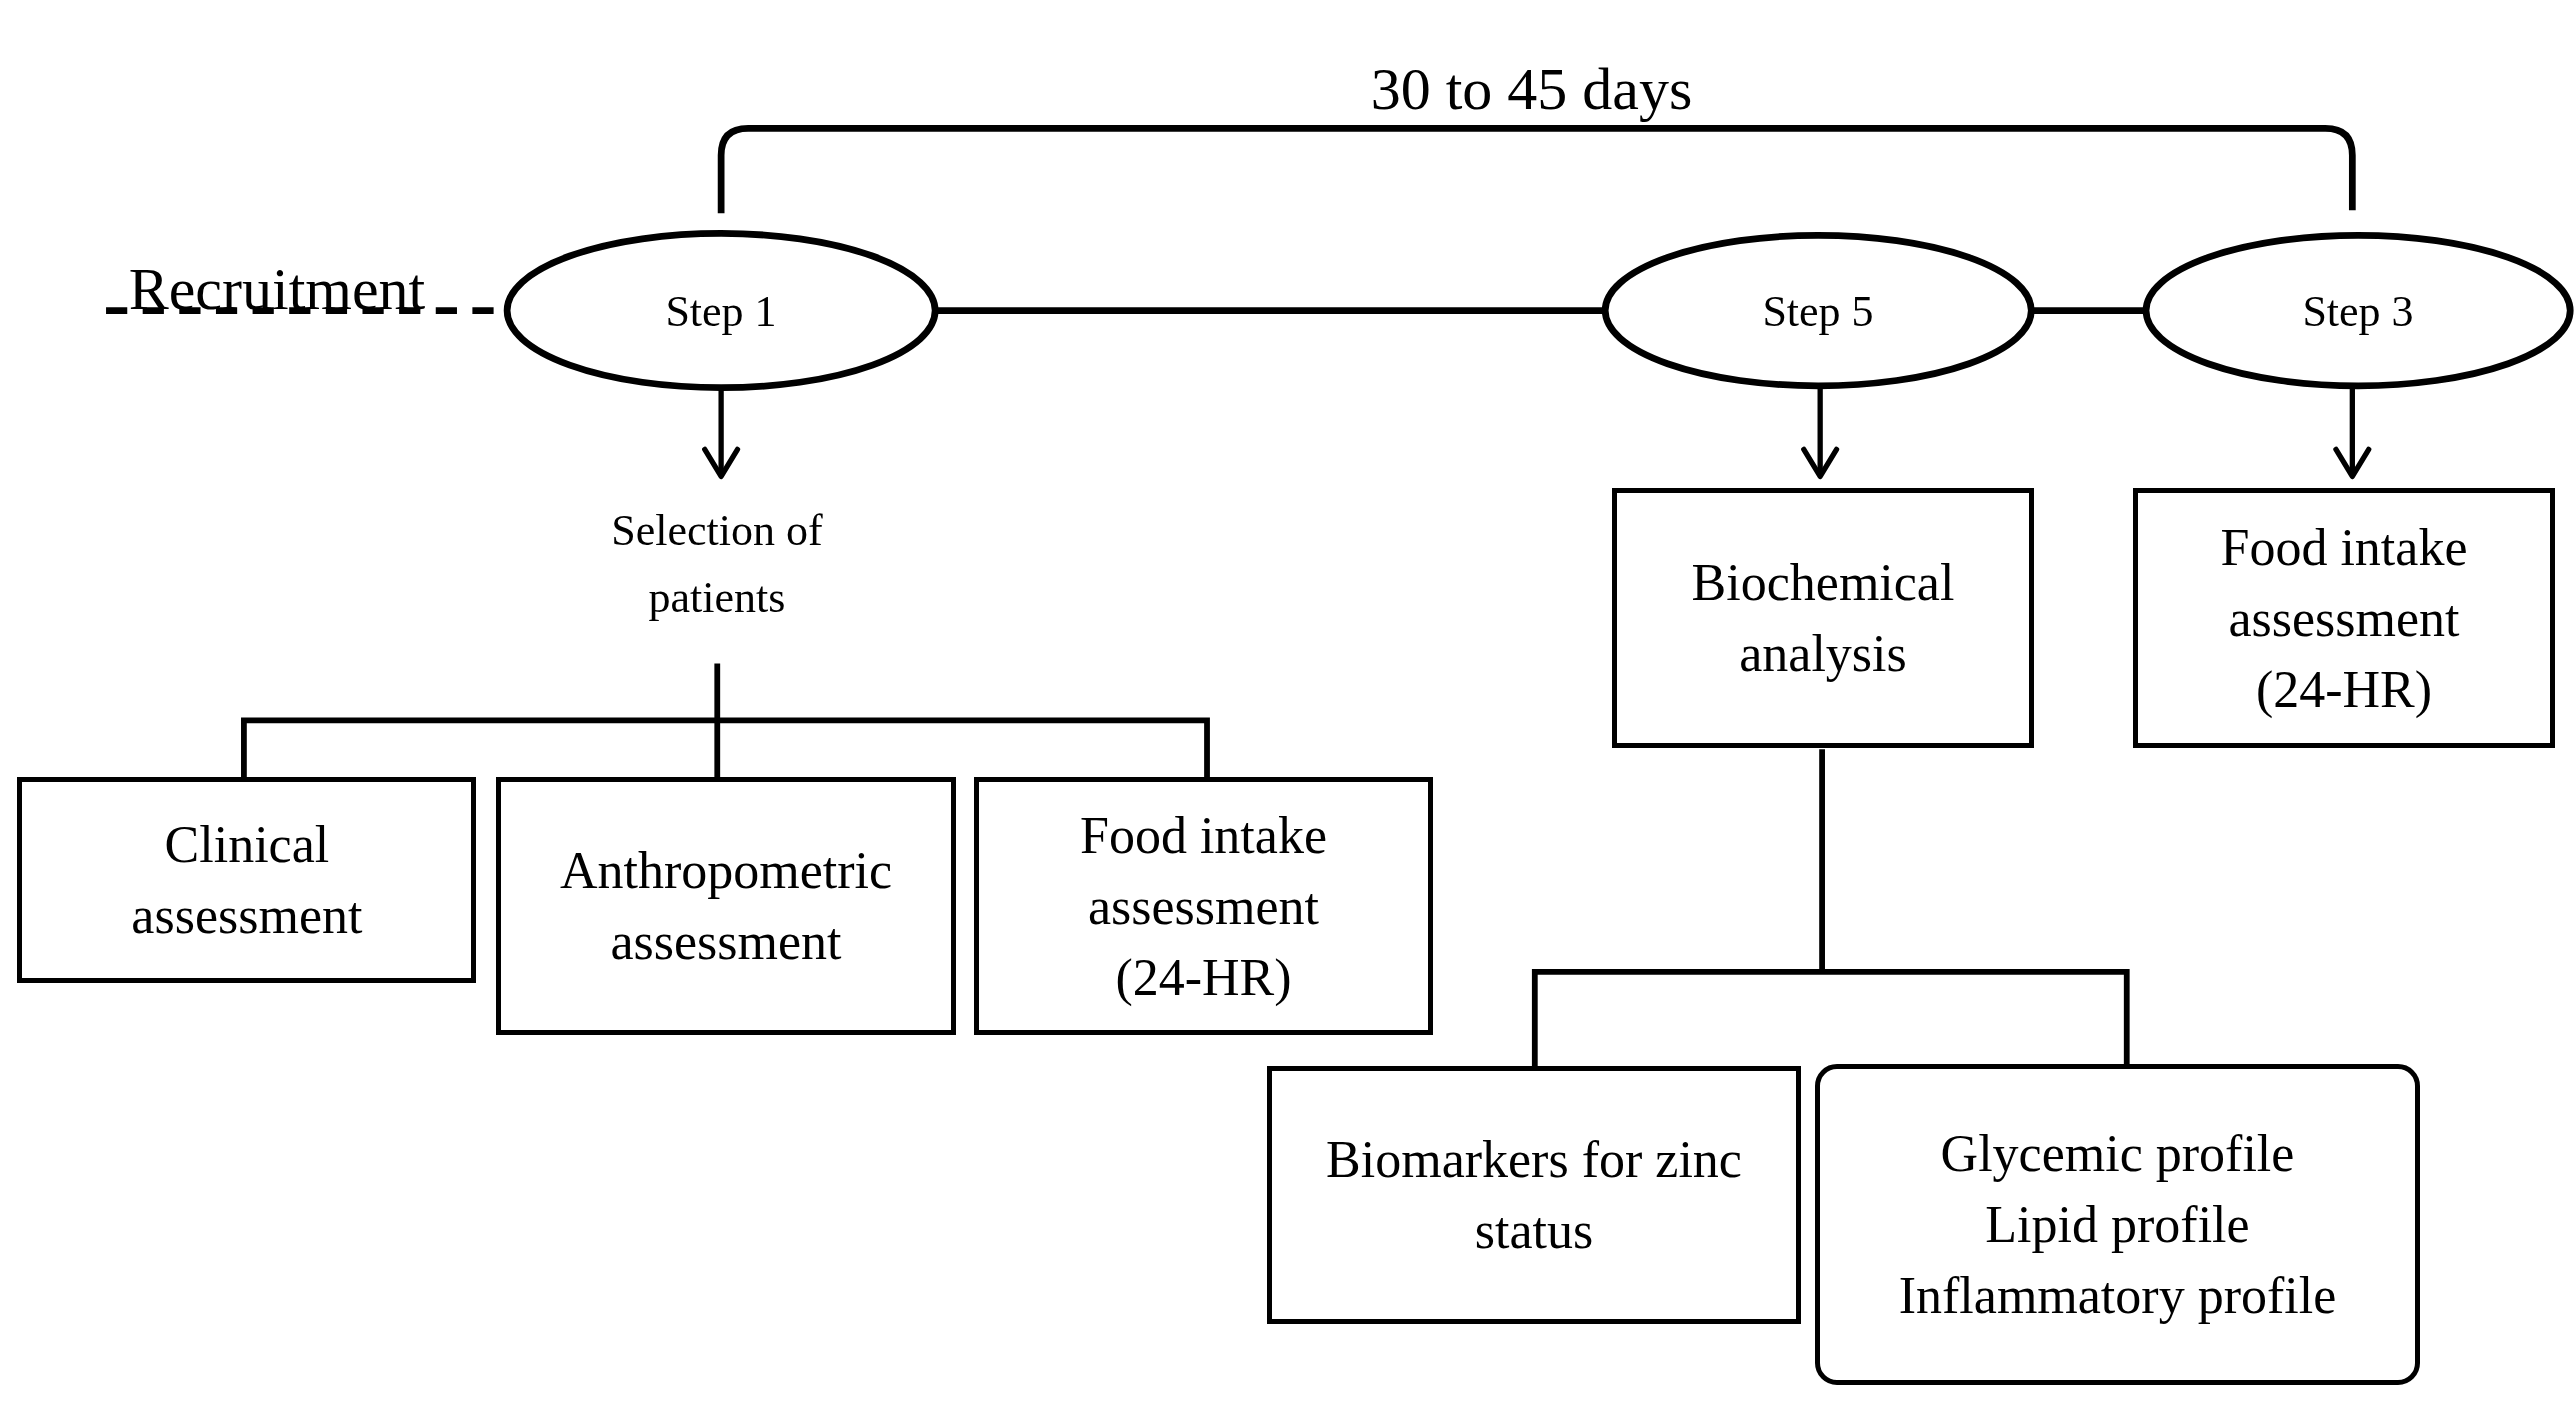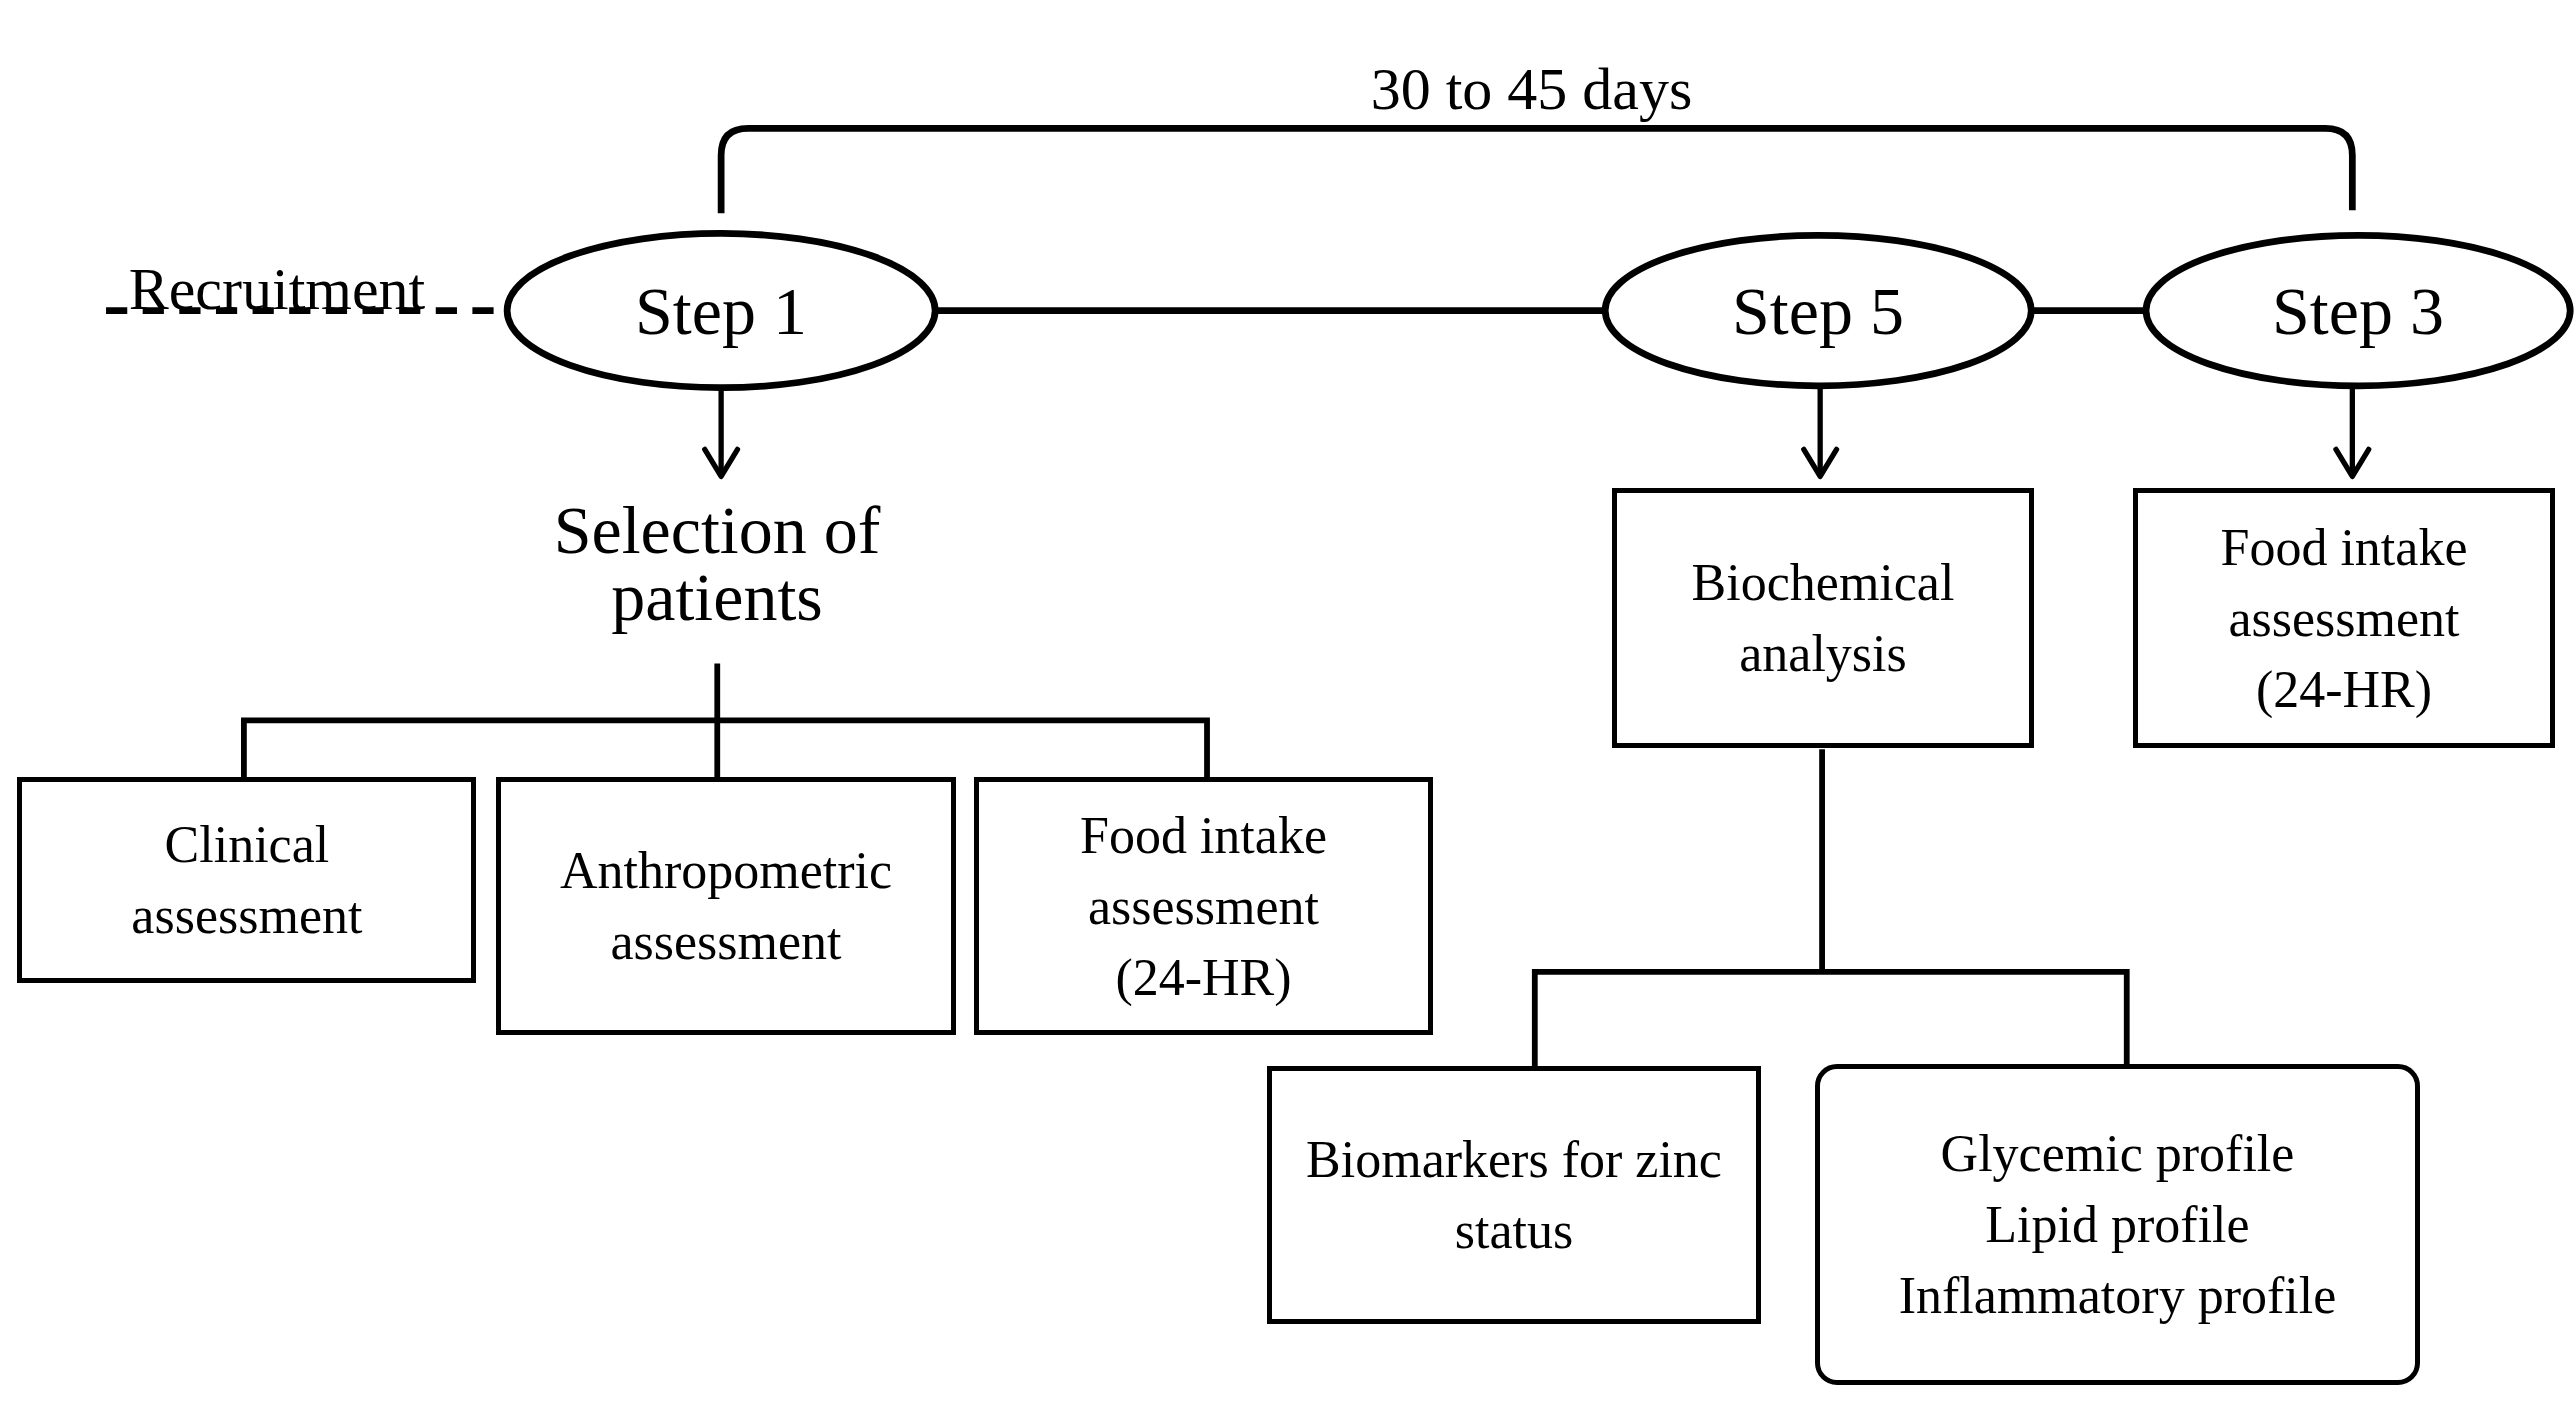--- a/index.html
+++ b/index.html
@@ -16,21 +16,21 @@
     position: absolute;
     left: 0; top: 0;
     width: 2576px; height: 1403px;
     display: block;
   }
   .wires * { stroke: currentColor; fill: none; }
   .label {
     position: absolute;
     text-align: center;
     white-space: pre-line;
-    font-size: 68px;
+    font-size: 44px;
     line-height: 67px;
   }
   .label.big { font-size: 60px; margin-top: 42px; }
   .node-box {
     position: absolute;
     box-sizing: border-box;
     border: 5.8px solid currentColor;
     background: var(--paper, #ffffff);
     display: flex;
     align-items: center;
@@ -111,21 +111,21 @@
     <span>Biochemical
 analysis</span>
   </div>
 
   <div class="node-box" style="left:2133px; top:488px; width:422px; height:260px;">
     <span>Food intake
 assessment
 (24-HR)</span>
   </div>
 
-  <div class="node-box" style="left:1267px; top:1066px; width:494px; height:258px;">
+  <div class="node-box" style="left:1267px; top:1066px; width:534px; height:258px;">
     <span>Biomarkers for zinc
 status</span>
   </div>
 
   <div class="node-box" style="left:1815px; top:1064px; width:605px; height:321px;border-radius:22px;">
     <span>Glycemic profile
 Lipid profile
 Inflammatory profile</span>
   </div>
 

